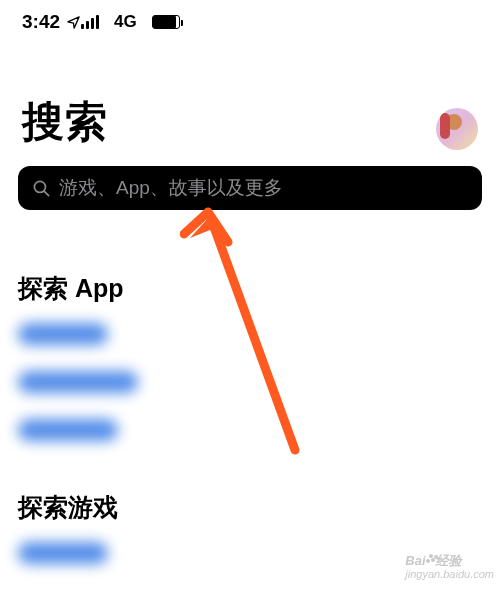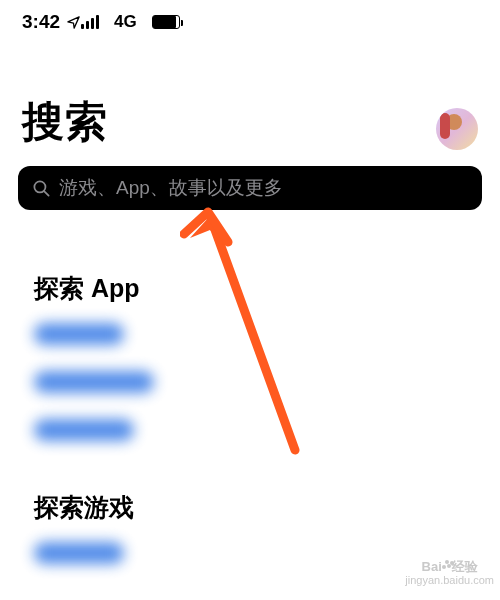--- a/index.html
+++ b/index.html
@@ -22,28 +22,28 @@
   .page-title { font-size: 42px; font-weight: 700; letter-spacing: 1px; }
   .avatar { width: 42px; height: 42px; border-radius: 50%; overflow: hidden; background: linear-gradient(135deg,#d9c7f2 0%, #e2b8d8 50%, #f2dca0 100%); position: relative; }
   .avatar::before { content:""; position:absolute; left:10px; top:6px; width:16px; height:16px; background:#d08a5a; border-radius:50%; }
   .avatar::after { content:""; position:absolute; left:4px; top:5px; width:10px; height:26px; background:#c84a4a; border-radius:5px; }
 
   .search-container { margin: 6px 18px 0 18px; background: #000000; border-radius: 12px; display:flex; align-items:center; padding: 11px 14px; gap: 8px; }
   .search-icon { color:#8a8a8e; flex:0 0 auto; display:flex; }
   .search-input { flex:1; border:none; outline:none; background:transparent; font-size: 19px; color:#8a8a8e; }
   .search-input::placeholder { color:#8a8a8e; }
 
-  .section { padding: 0 34px; margin-top: 62px; }
+  .section { padding: 0 18px; margin-top: 62px; }
   .section + .section { margin-top: 50px; }
   .section-title { font-size: 25px; font-weight: 700; margin-bottom: 18px; }
   .blur-item { height: 22px; border-radius: 11px; margin-bottom: 26px; background: #4a87e8; filter: blur(7px); opacity: 0.95; }
 
   .annotation-arrow { position: absolute; pointer-events: none; }
 
-  .watermark { position:absolute; right:6px; bottom:14px; font-size:11px; color:#c9c9c9; line-height:1.1; text-align:center; }
+  .watermark { position:absolute; right:6px; bottom:20px; font-size:11px; color:#c9c9c9; line-height:1.1; text-align:left;font-style:italic; }
   .watermark .wlogo { font-size:13px; font-weight:700; position:relative; }
   .watermark .paw { display:inline-block; width:10px; height:10px; position:relative; }
   .watermark .paw::before { content:""; position:absolute; width:4px; height:4px; background:#c9c9c9; border-radius:50%; left:0; top:4px; }
   .watermark .paw::after { content:""; position:absolute; width:4px; height:4px; background:#c9c9c9; border-radius:50%; left:5px; top:3px; box-shadow: -2px -4px 0 #c9c9c9, 3px -3px 0 #c9c9c9; }
 
   .root { position: relative; width:500px; height:600px; }
 </style>
 </head>
 <body>
 

